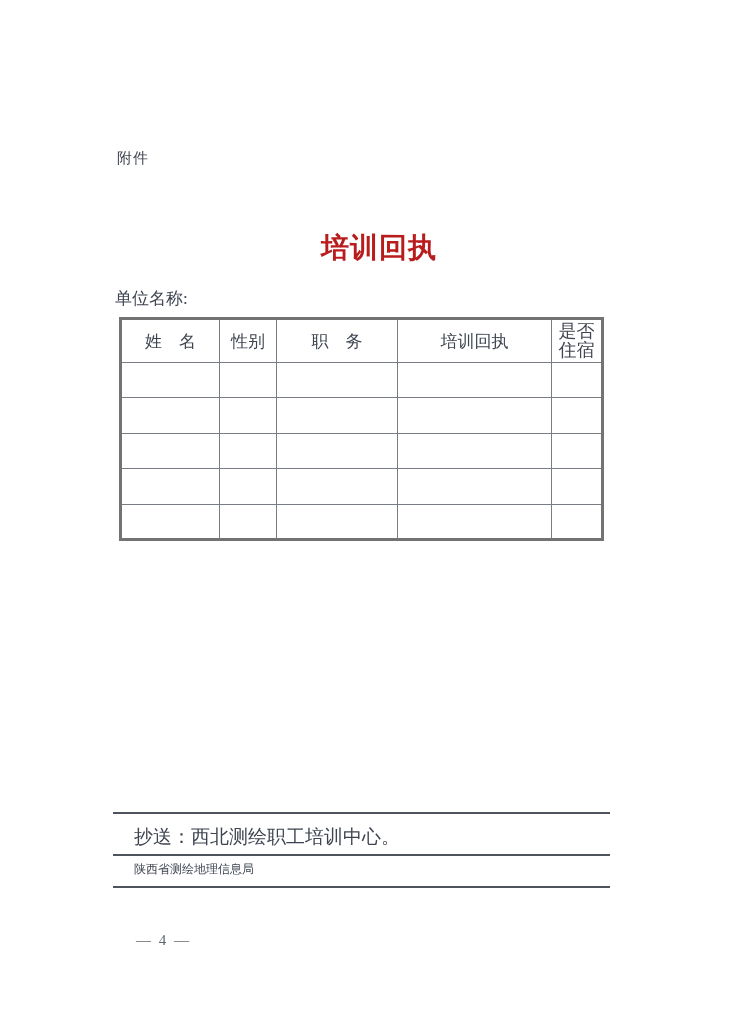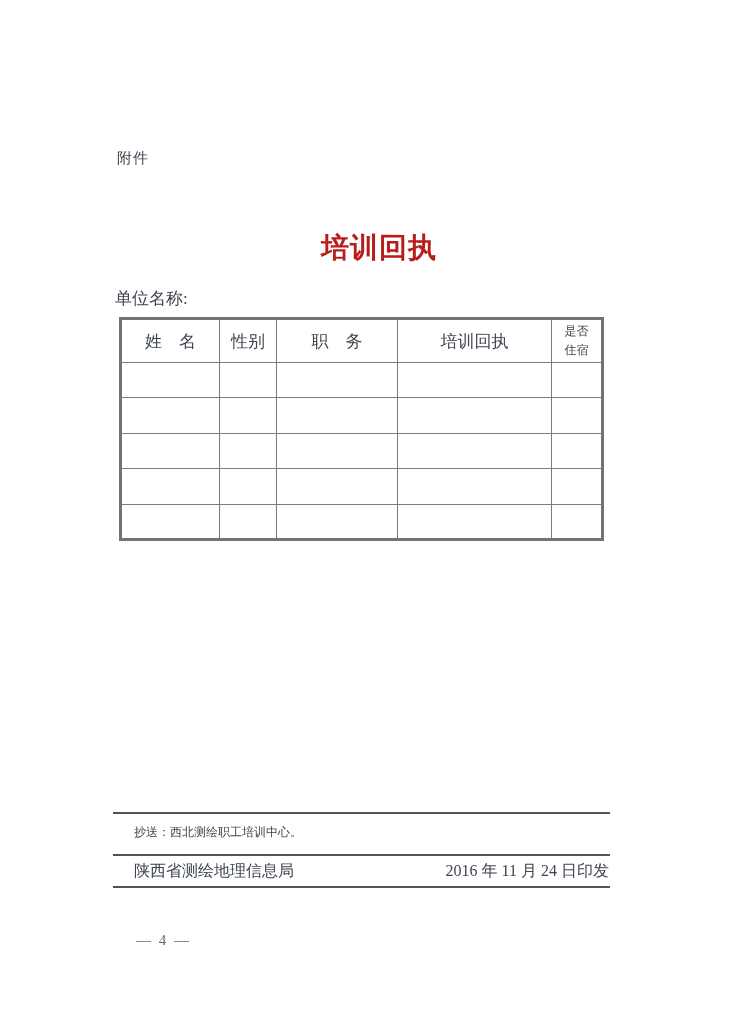--- a/index.html
+++ b/index.html
@@ -46,43 +46,43 @@
     text-align: center;
     vertical-align: middle;
     font-size: 17px;
     font-weight: normal;
     color: #3f4550;
   }
   .roster-table { border: 3px solid #737373; }
   .roster-table thead tr { height: 44px; }
   .roster-table tbody tr { height: 35.4px; }
   .roster-table th.small-header {
-    font-size: 12px;
+    font-size: 18px;
     line-height: 19px;
     white-space: pre-line;
   }
 
   .rule {
     left: 113px; width: 497px; height: 2px;
     background: #4e535c;
   }
   .rule-1 { top: 812px; }
   .rule-2 { top: 854px; }
   .rule-3 { top: 886px; }
 
   .cc-line {
     left: 134px; top: 824px;
-    font-size: 12px;
+    font-size: 19px;
   }
 
   .issuer-row {
     left: 113px; top: 861px; width: 497px;
     display: flex;
     justify-content: space-between;
-    font-size: 16px;
+    font-size: 12px;
   }
   .issuer-row .issuer-name { padding-left: 21px; }
   .issuer-row .print-date { padding-right: 1px; }
 
   .page-number {
     left: 136px; top: 932px;
     font-size: 15px;
     color: #62676f;
     letter-spacing: 2px;
   }
@@ -154,18 +154,17 @@
 </table>
 
 <div class="abs rule rule-1"></div>
 
 <div class="abs cc-line">抄送：西北测绘职工培训中心。</div>
 
 <div class="abs rule rule-2"></div>
 
 <div class="abs issuer-row">
   <span class="issuer-name">陕西省测绘地理信息局</span>
-  <span class="print-date">2016 年 11 月 24 日印发</span>
 </div>
 
 <div class="abs rule rule-3"></div>
 
 <div class="abs page-number">— 4 —</div>
 
 </body></html>

